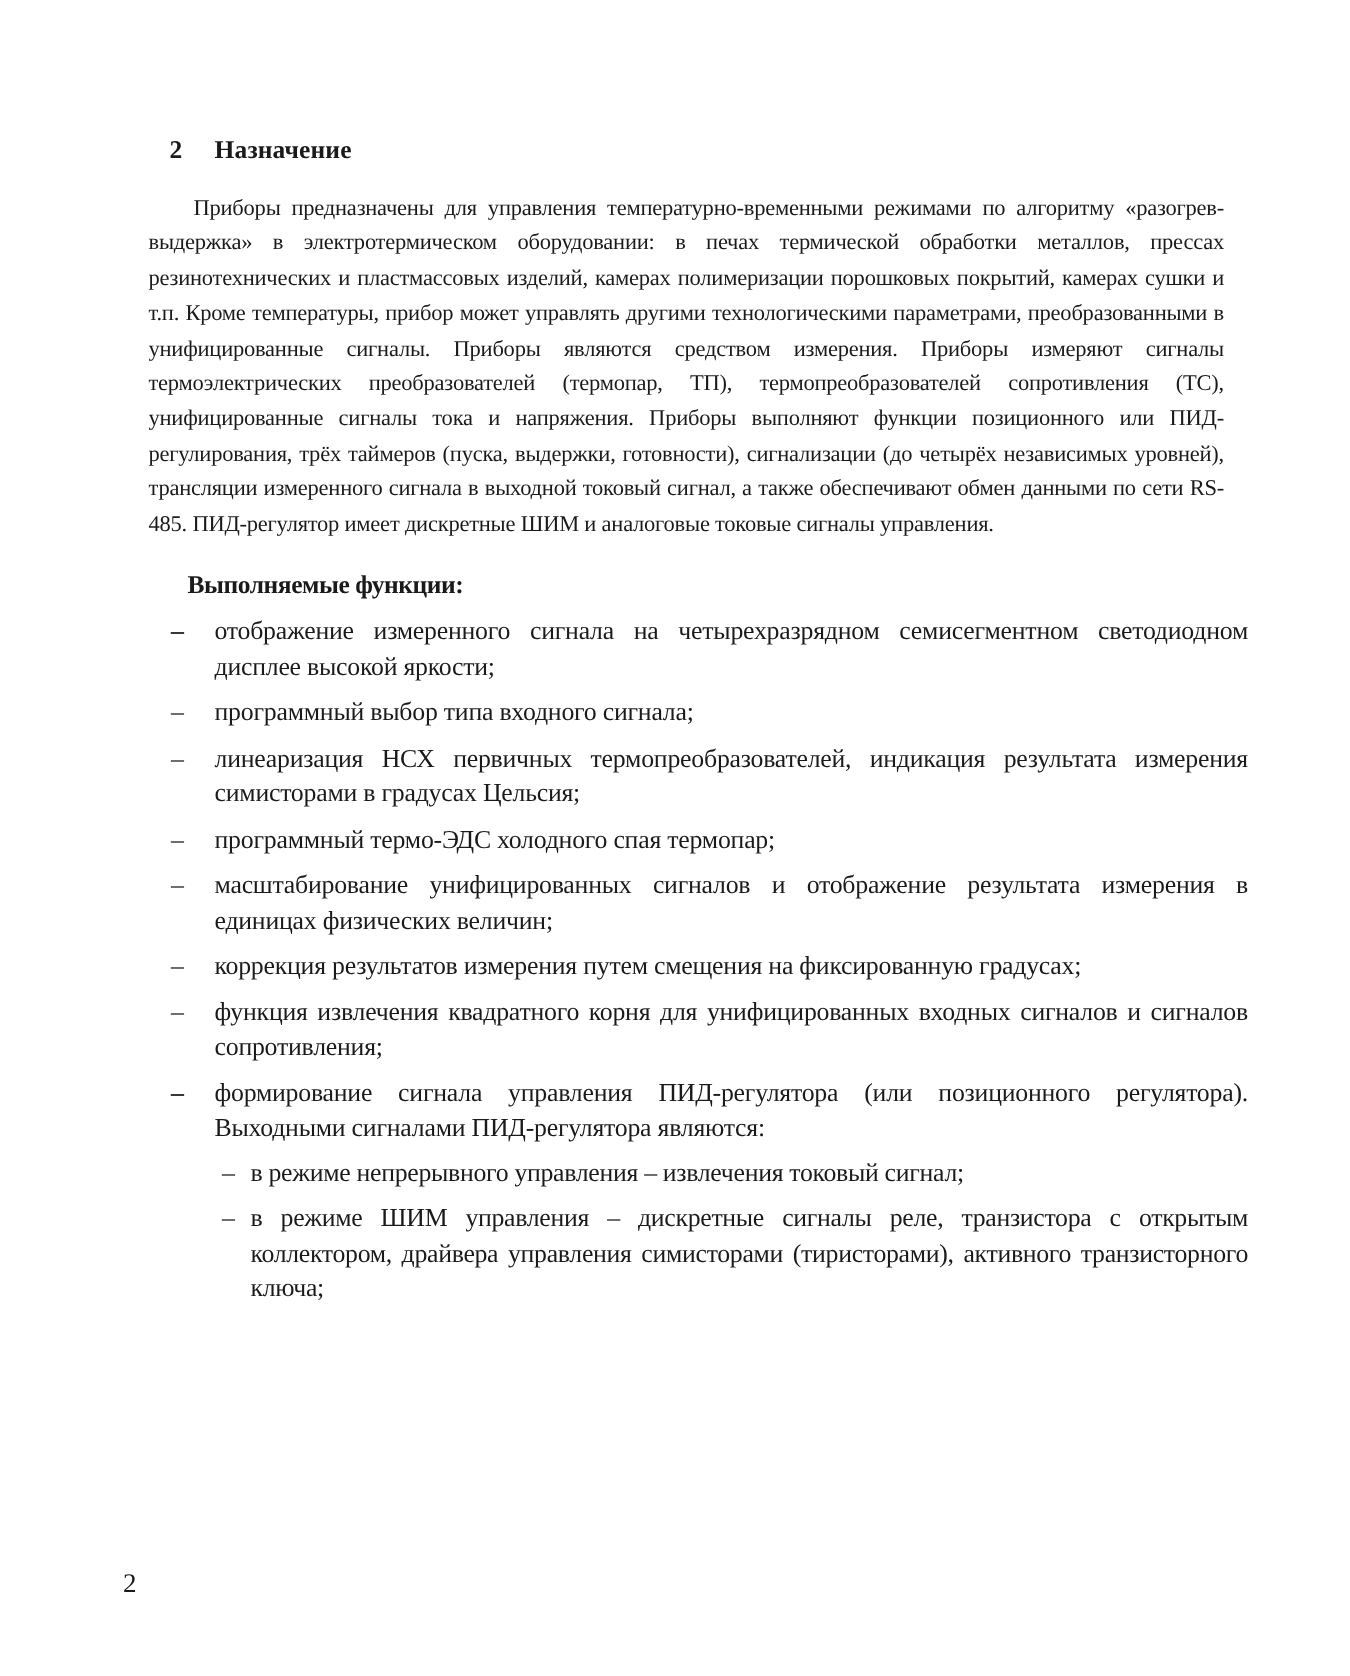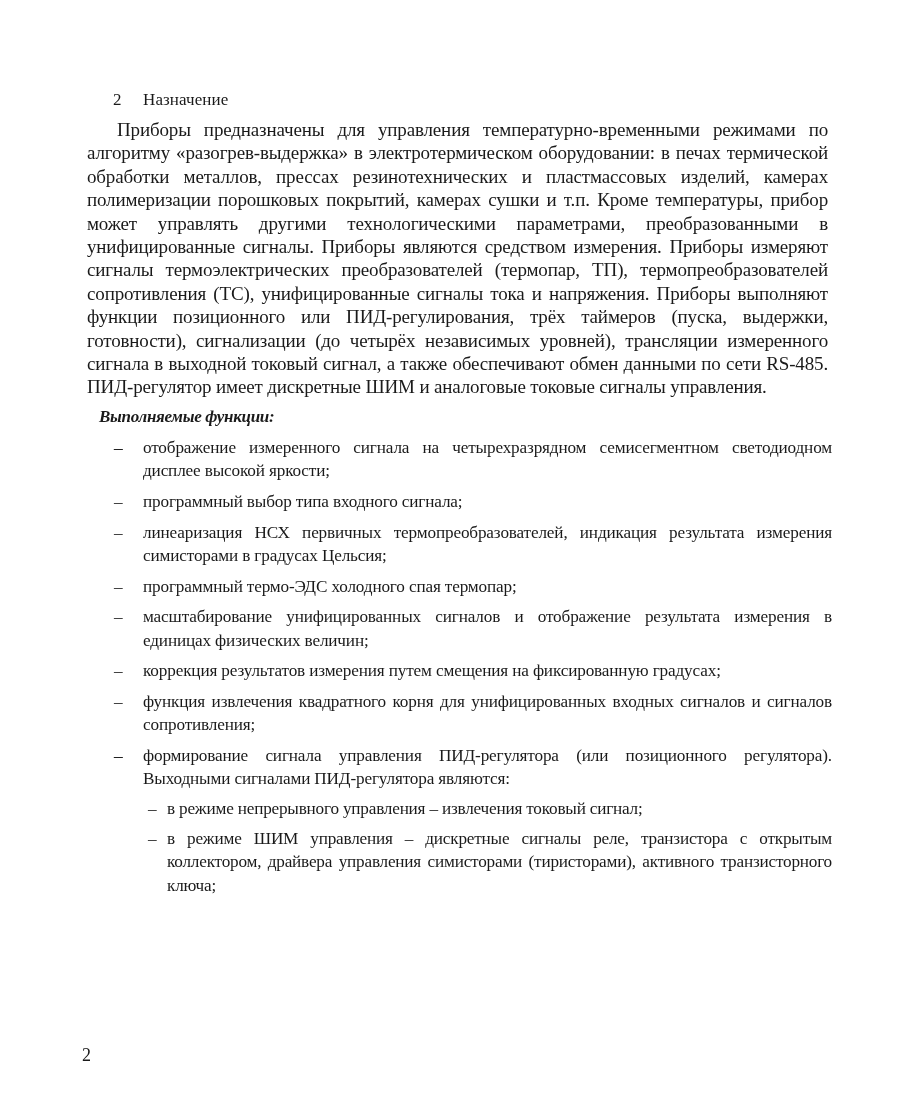--- a/index.html
+++ b/index.html
@@ -2,32 +2,32 @@
 <html><head>
 <meta charset="utf-8">
 <style>
   html, body { margin: 0; padding: 0; background: #ffffff; }
   body {
     width: 900px; height: 1117px; position: relative; overflow: hidden;
     font-family: "Liberation Serif", serif; color: #1a1a1a;
   }
   .page { position: absolute; left: 83px; top: 88px; width: 749px; }
   .heading {
-    font-weight: normal; font-size: 17px; line-height: 24px;
+    font-weight: bold; font-size: 17px; line-height: 24px;
     margin: 0 0 6px 30px; letter-spacing: 0.1px;
   }
   .heading .num { display: inline-block; width: 30px; }
   .para {
-    font-size: 19px; line-height: 23.4px; text-align: justify;
-    text-indent: 30px; margin: 4px; hyphens: manual;
+    font-size: 15px; line-height: 23.4px; text-align: justify;
+    text-indent: 30px; margin: 16px; hyphens: manual;
     letter-spacing: -0.15px;
   }
   .subhead {
     font-weight: bold; font-size: 17px; line-height: 24px;
-    margin: 6px 0 4px 16px; letter-spacing: -0.3px; font-style: italic;
+    margin: 6px 0 4px 42px; letter-spacing: -0.3px;
   }
   ul.funcs { list-style: none; margin: 0; padding: 0; }
   ul.funcs > li {
     position: relative; padding-left: 60px; font-size: 17.2px;
     line-height: 23.4px; text-align: justify; margin-bottom: 7.2px;
     letter-spacing: -0.15px;
   }
   ul.funcs > li .dash { position: absolute; left: 31px; top: 0; }
   ul.sub { list-style: none; margin: 6px 0 0 0; padding: 0; }
   ul.sub > li {

